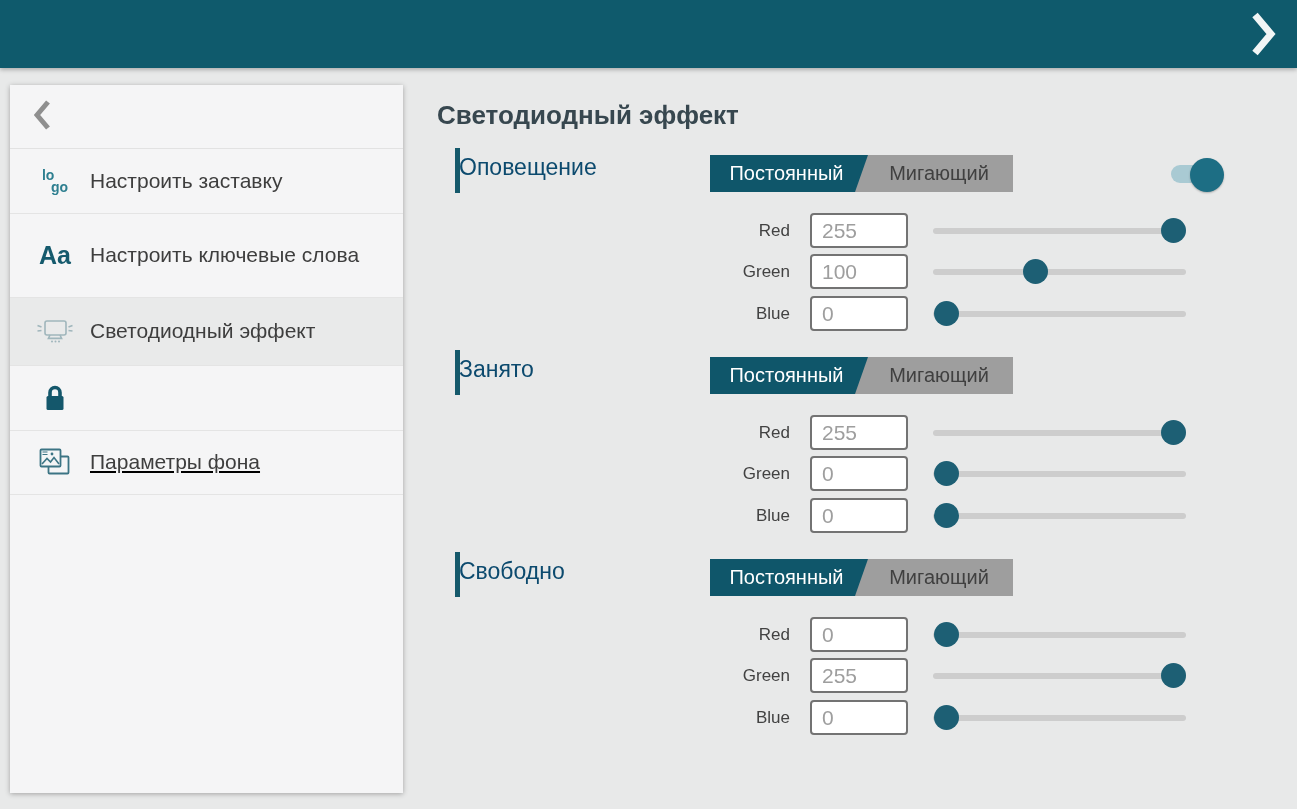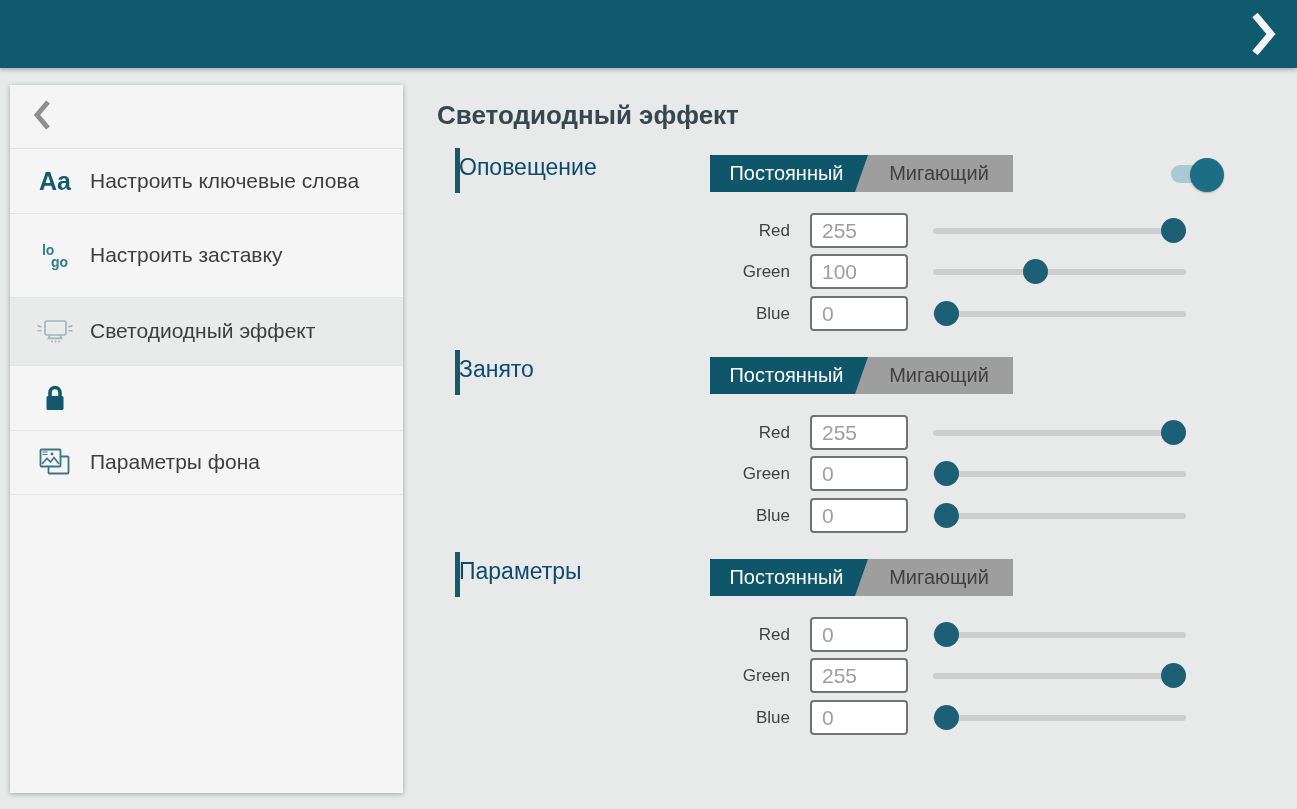--- a/index.html
+++ b/index.html
@@ -29,21 +29,21 @@
   }
   .sb-item{
     display:flex; align-items:center;
     border-bottom:1px solid #e4e4e4; cursor:pointer; background:transparent;
   }
   .sb-item.selected{ background:#e9eaea; }
   .sb-item:nth-child(1){ min-height:65px; }
   .sb-item:nth-child(2){ min-height:84px; }
   .sb-item:nth-child(3){ min-height:68px; }
   .sb-item:nth-child(4){ min-height:65px; }
-  .sb-item:nth-child(5){ min-height:64px; }
+  .sb-item:nth-child(5){ min-height:64px;text-decoration:underline; }
   .sb-icon{ width:42px; margin-left:24px; margin-right:14px; display:flex; justify-content:center; align-items:center; flex:none; }
   .sb-label{ font-size:21px; color:#3e3e3e; line-height:1.25; width:280px; }
   .logo-ic{ font-weight:bold; font-size:14px; color:#2e7f90; line-height:12px; }
   .logo-ic span{ display:block; }
   .logo-ic span:nth-child(2){ margin-left:9px; }
   .aa-ic{ font-weight:bold; font-size:25px; color:#155a6d; }
   
   .main-title{ position:absolute; left:437px; top:100px; font-size:26px; color:#37474f; }
   .sections{ position:absolute; left:437px; top:148px; width:800px; }
   .section{ position:relative; height:183px; margin-bottom:19px; }
@@ -90,33 +90,33 @@
   <div class="sb-header">
     <span>
       <svg width="17" height="30" viewBox="0 0 17 30">
           <path d="M14 2 L3 15 L14 28" fill="none" stroke="#8f8f8f" stroke-width="5"></path>
         </svg>
     </span>
   </div>
   <div id="sidebar-items">
   <div class="sb-item">
     <span class="sb-icon">
-          <div class="aa-ic">Aa</div>
-        </span>
-    <span class="sb-label">Настроить ключевые слова</span>
-  </div>
-
-  <div class="sb-item">
-    <span class="sb-icon">
           <div class="logo-ic">
             <span>lo</span>
             <span>go</span>
           </div>
         </span>
     <span class="sb-label">Настроить заставку</span>
+  </div>
+
+  <div class="sb-item">
+    <span class="sb-icon">
+          <div class="aa-ic">Aa</div>
+        </span>
+    <span class="sb-label">Настроить ключевые слова</span>
   </div>
 
   <div class="sb-item selected">
     <span class="sb-icon">
           <svg width="40" height="30" viewBox="0 0 40 30">
             <g stroke="#a0b6bc" stroke-width="1.6" fill="none">
               <rect x="10" y="4" width="21" height="14" rx="2"></rect>
               <path d="M15 18 l-1.6 3.4 h13.2 L25 18"></path>
               <path d="M2.5 8.5 l4 1.5 M2.5 14 l4 -.5 M37.5 8.5 l-4 1.5 M37.5 14 l-4 -.5"></path>
             </g>
@@ -230,21 +230,21 @@
     <div class="ch-slider">
       <div class="ch-track"></div>
       <div class="ch-thumb" style="left: 0.5px;"></div>
     </div>
   </div>
 </div>
   </section>
 
   <section class="section">
     <div class="sec-bar"></div>
-    <div class="sec-name">Параметры</div>
+    <div class="sec-name">Свободно</div>
     <div class="mode-toggle">
       <button class="mode-opt mode-left">Постоянный</button>
       <button class="mode-opt mode-right">Мигающий</button>
     </div>
 
     <div class="rows">
   <div class="ch-row" style="top: 65px;">
     <div class="ch-label">Red</div>
     <input class="ch-input" value="0" style="">
     <div class="ch-slider">

